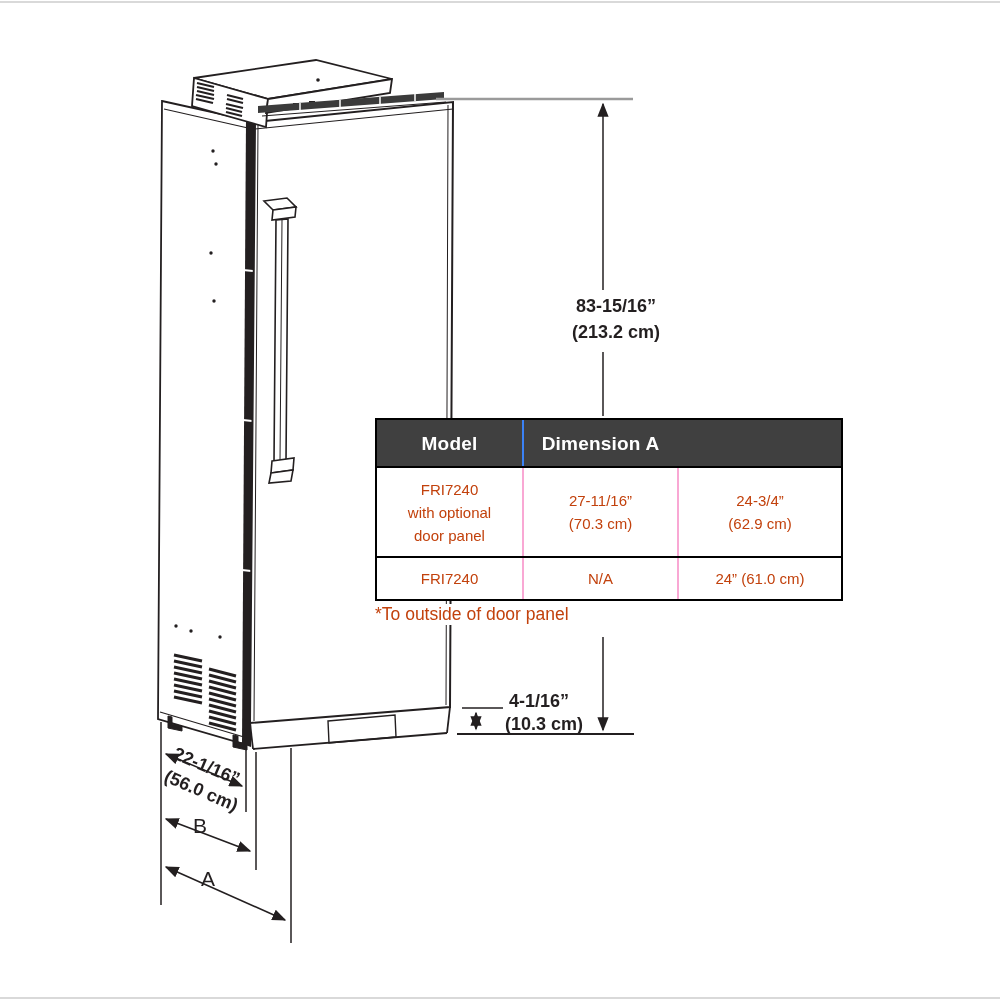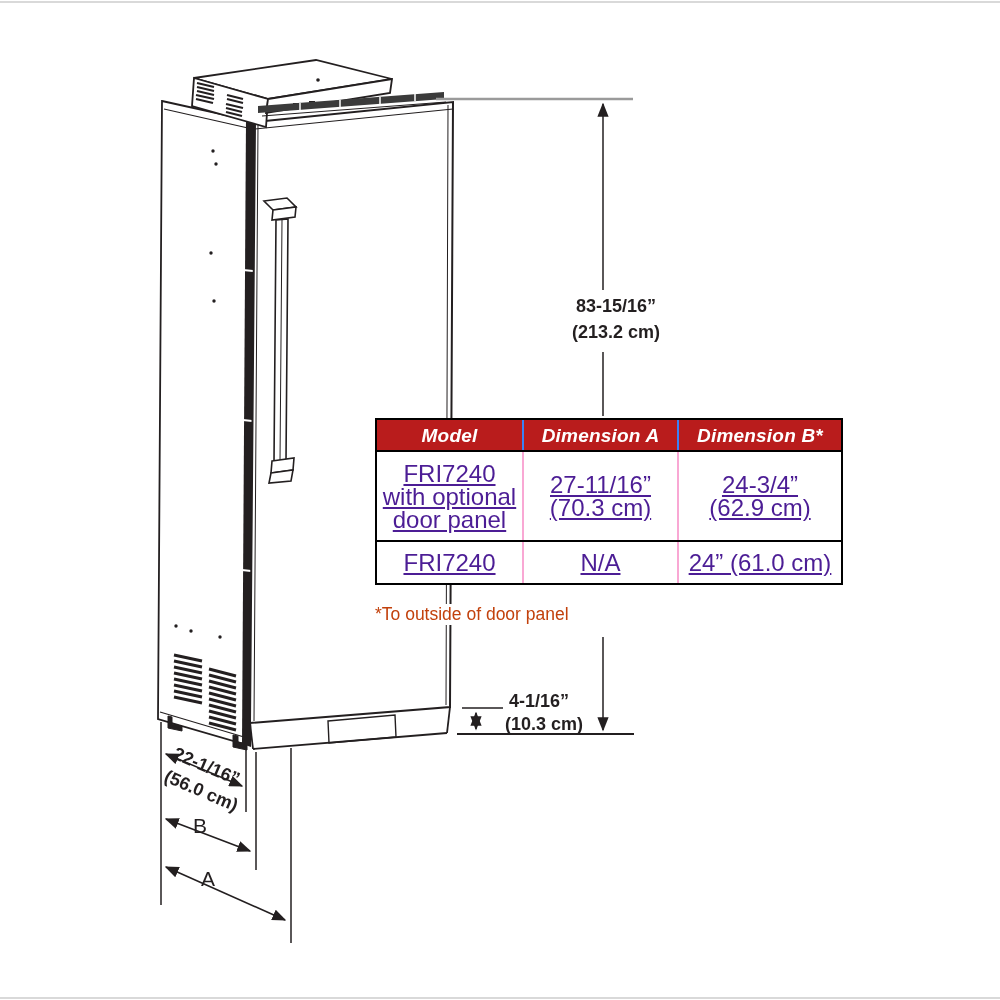--- a/index.html
+++ b/index.html
@@ -8,24 +8,24 @@
   .page svg{position:absolute;left:0;top:0;}
 
   
   .dims-table{position:absolute;left:375px;top:418px;width:464px;border:2px solid #000;background:#fff;}
   .trow{display:flex;align-items:stretch;}
   .cell{display:flex;align-items:center;justify-content:center;text-align:center;
         white-space:pre-line;line-height:23px;}
   .c1{width:145px;flex:0 0 145px;}
   .c2{width:153px;flex:0 0 153px;}
   .c3{flex:1 1 auto;}
-  .thead{background:#b91c1c;height:30px;font-style:italic;}
+  .thead{background:#404040;height:46px;}
   .thead .cell{color:#fff;font-weight:bold;font-size:19px;letter-spacing:.2px;}
   .thead .c2,.thead .c3{border-left:2px solid #3b82f6;}
-  .tbody-row{border-top:2px solid #000;color:#4c1d95;font-size:24px;text-decoration:underline;}
+  .tbody-row{border-top:2px solid #000;color:#c2410c;font-size:15px;}
   .tbody-row .c2,.tbody-row .c3{border-left:2px solid #f9a8d4;}
   .r1{height:88px;}
   .r2{height:41px;}
 
   .footnote{position:absolute;left:375px;top:604px;width:260px;background:#fff;
             color:#c2410c;font-size:17.5px;}
 
   
   .dimtxt{font-family:"Liberation Sans", sans-serif;font-size:18px;font-weight:bold;fill:#231f20;}
   .axtxt{font-family:"Liberation Sans", sans-serif;font-size:21px;font-weight:normal;fill:#231f20;}
@@ -188,21 +188,20 @@
     <text class="axtxt" x="193" y="833">B</text>
 
     <line x1="166" y1="867" x2="285" y2="920" stroke="#231f20" stroke-width="1.5" marker-start="url(#ah)" marker-end="url(#ah)"></line>
     <text class="axtxt" x="201" y="886">A</text>
   </svg>
 
   <div class="dims-table">
     <div class="trow thead">
       <div class="cell c1">Model</div>
       <div class="cell c2">Dimension A</div>
-      <div class="cell c3">Dimension B*</div>
     </div>
     <div class="trow tbody-row r1">
       <div class="cell c1">FRI7240
 with optional
 door panel</div>
       <div class="cell c2">27-11/16”
 (70.3 cm)</div>
       <div class="cell c3">24-3/4”
 (62.9 cm)</div>
     </div>

